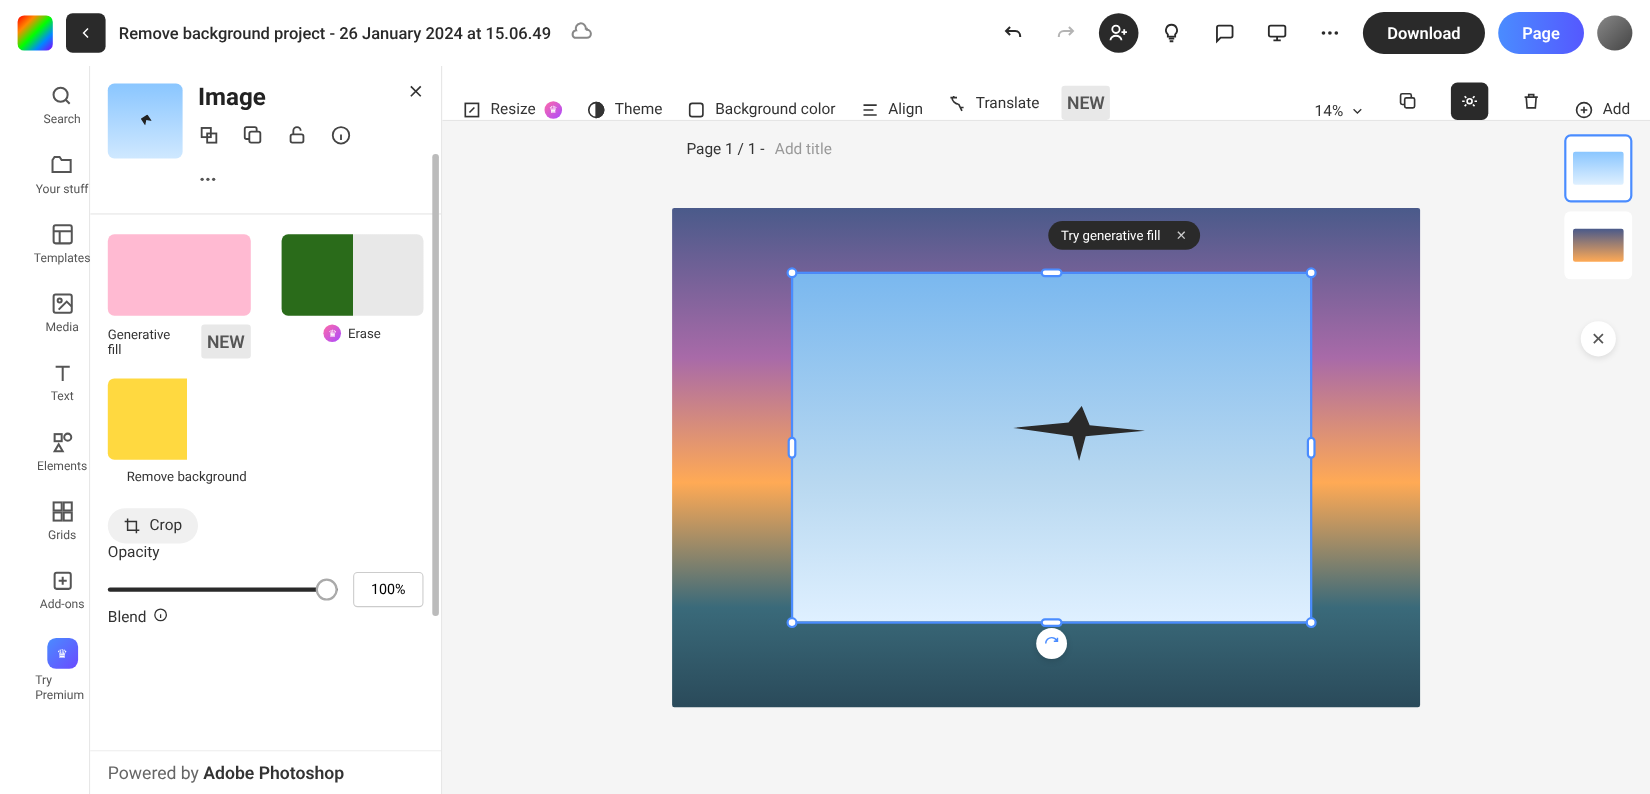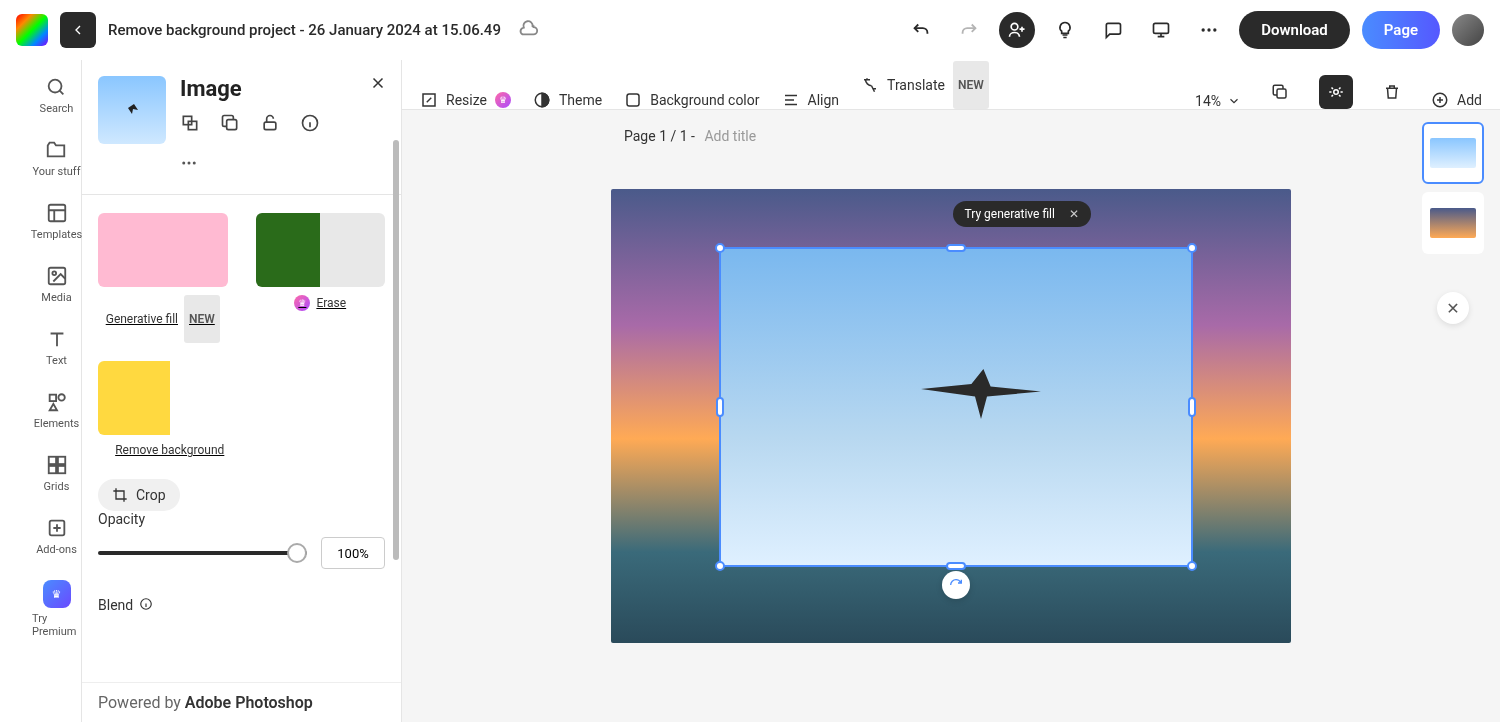--- a/index.html
+++ b/index.html
@@ -32,37 +32,37 @@
 .panel-scroll { flex: 1; overflow-y: auto; padding: 16px; }
 .panel-header { display: flex; gap: 14px; align-items: flex-start; }
 .thumb { width: 68px; height: 68px; background: linear-gradient(180deg, #8ac6ff 0%, #cfe8ff 100%); border-radius: 6px; position: relative; }
 .thumb::after { content: ""; position: absolute; left: 30px; top: 28px; width: 10px; height: 10px; background: #222; clip-path: polygon(0 40%, 60% 0, 100% 60%, 50% 50%, 40% 100%); }
 .panel-title { font-size: 22px; font-weight: 700; color: #222; }
 .panel-icons-row { display: flex; gap: 20px; margin-top: 12px; color: #444; }
 .panel-icons-row svg { width: 20px; height: 20px; }
 .close-panel { position: absolute; right: 14px; top: 14px; }
 .kebab { margin: 10px 0 4px 82px; color: #555; }
 .divider { border: none; border-top: 1px solid #e5e5e5; margin: 18px -16px; }
-.tool-grid { display: flex; gap: 28px; text-decoration: underline; }
+.tool-grid { display: flex; gap: 28px; }
 .tool-card { flex: 1; display: flex; flex-direction: column; align-items: center; gap: 8px; }
 .tool-img { width: 100%; height: 74px; border-radius: 6px; background-size: cover; position: relative; }
 .tool-img.cat { background: #ffbad2; }
 .tool-img.frog { background: linear-gradient(90deg, #2a6b1a 50%, #e8e8e8 50%); }
 .tool-img.dog { background: linear-gradient(90deg, #ffd940 50%, #fff 50%); }
 .tool-label { font-size: 12px; color: #333; display: flex; align-items: center; gap: 6px; }
-.new-badge { background: #e8e8e8; color: #555; font-size: 12px; padding: 17px 5px; border-radius: 3px; font-weight: 600; }
+.new-badge { background: #e8e8e8; color: #555; font-size: 16px; padding: 6px 5px; border-radius: 3px; font-weight: 600; margin-left: 12px; }
 .crown-sm { width: 16px; height: 16px; background: linear-gradient(135deg, #ff6aa8, #aa4aff); border-radius: 50%; display: flex; align-items: center; justify-content: center; font-size: 9px; color: #fff; }
 .crop-btn { display: inline-flex; align-items: center; gap: 8px; background: #f0f0f0; padding: 8px 14px; border-radius: 18px; font-size: 14px; color: #333; margin-top: 22px; }
 .opacity-block { }
 .opacity-label { font-size: 14px; color: #333; margin-bottom: 10px; }
 .opacity-row { display: flex; align-items: center; gap: 14px; }
 .slider { flex: 1; height: 4px; background: #2a2a2a; border-radius: 2px; position: relative; }
 .slider-thumb { position: absolute; right: 0; top: -8px; width: 20px; height: 20px; border-radius: 50%; background: #fff; border: 2px solid #aaa; }
 .opacity-input { width: 64px; height: 32px; border: 1px solid #ccc; border-radius: 4px; text-align: center; font-size: 13px; }
-.blend-block { margin-top: 28px; display: flex; align-items: flex-start; gap: 6px; font-size: 14px; color: #333; }
+.blend-block { display: flex; align-items: center; gap: 6px; font-size: 14px; color: #333; }
 .panel-footer { padding: 10px 16px; font-size: 16px; color: #666; border-top: 1px solid #eee; }
 .panel-footer b { color: #333; font-weight: 600; }
 .panel-scrollbar { position: absolute; right: 2px; top: 80px; width: 6px; height: 420px; background: #bbb; border-radius: 3px; }
 
 
 .context-area { flex: 1; display: flex; flex-direction: column; overflow: hidden; position: relative; }
 .ctx-toolbar { height: 50px; background: #fff; display: flex; align-items: flex-end; padding: 0 18px; gap: 22px; border-bottom: 1px solid #e5e5e5; }
 .ctx-item { display: flex; align-items: center; gap: 8px; font-size: 14px; color: #333; }
 .ctx-item svg { width: 18px; height: 18px; }
 .ctx-toolbar .spacer { flex: 1; }

